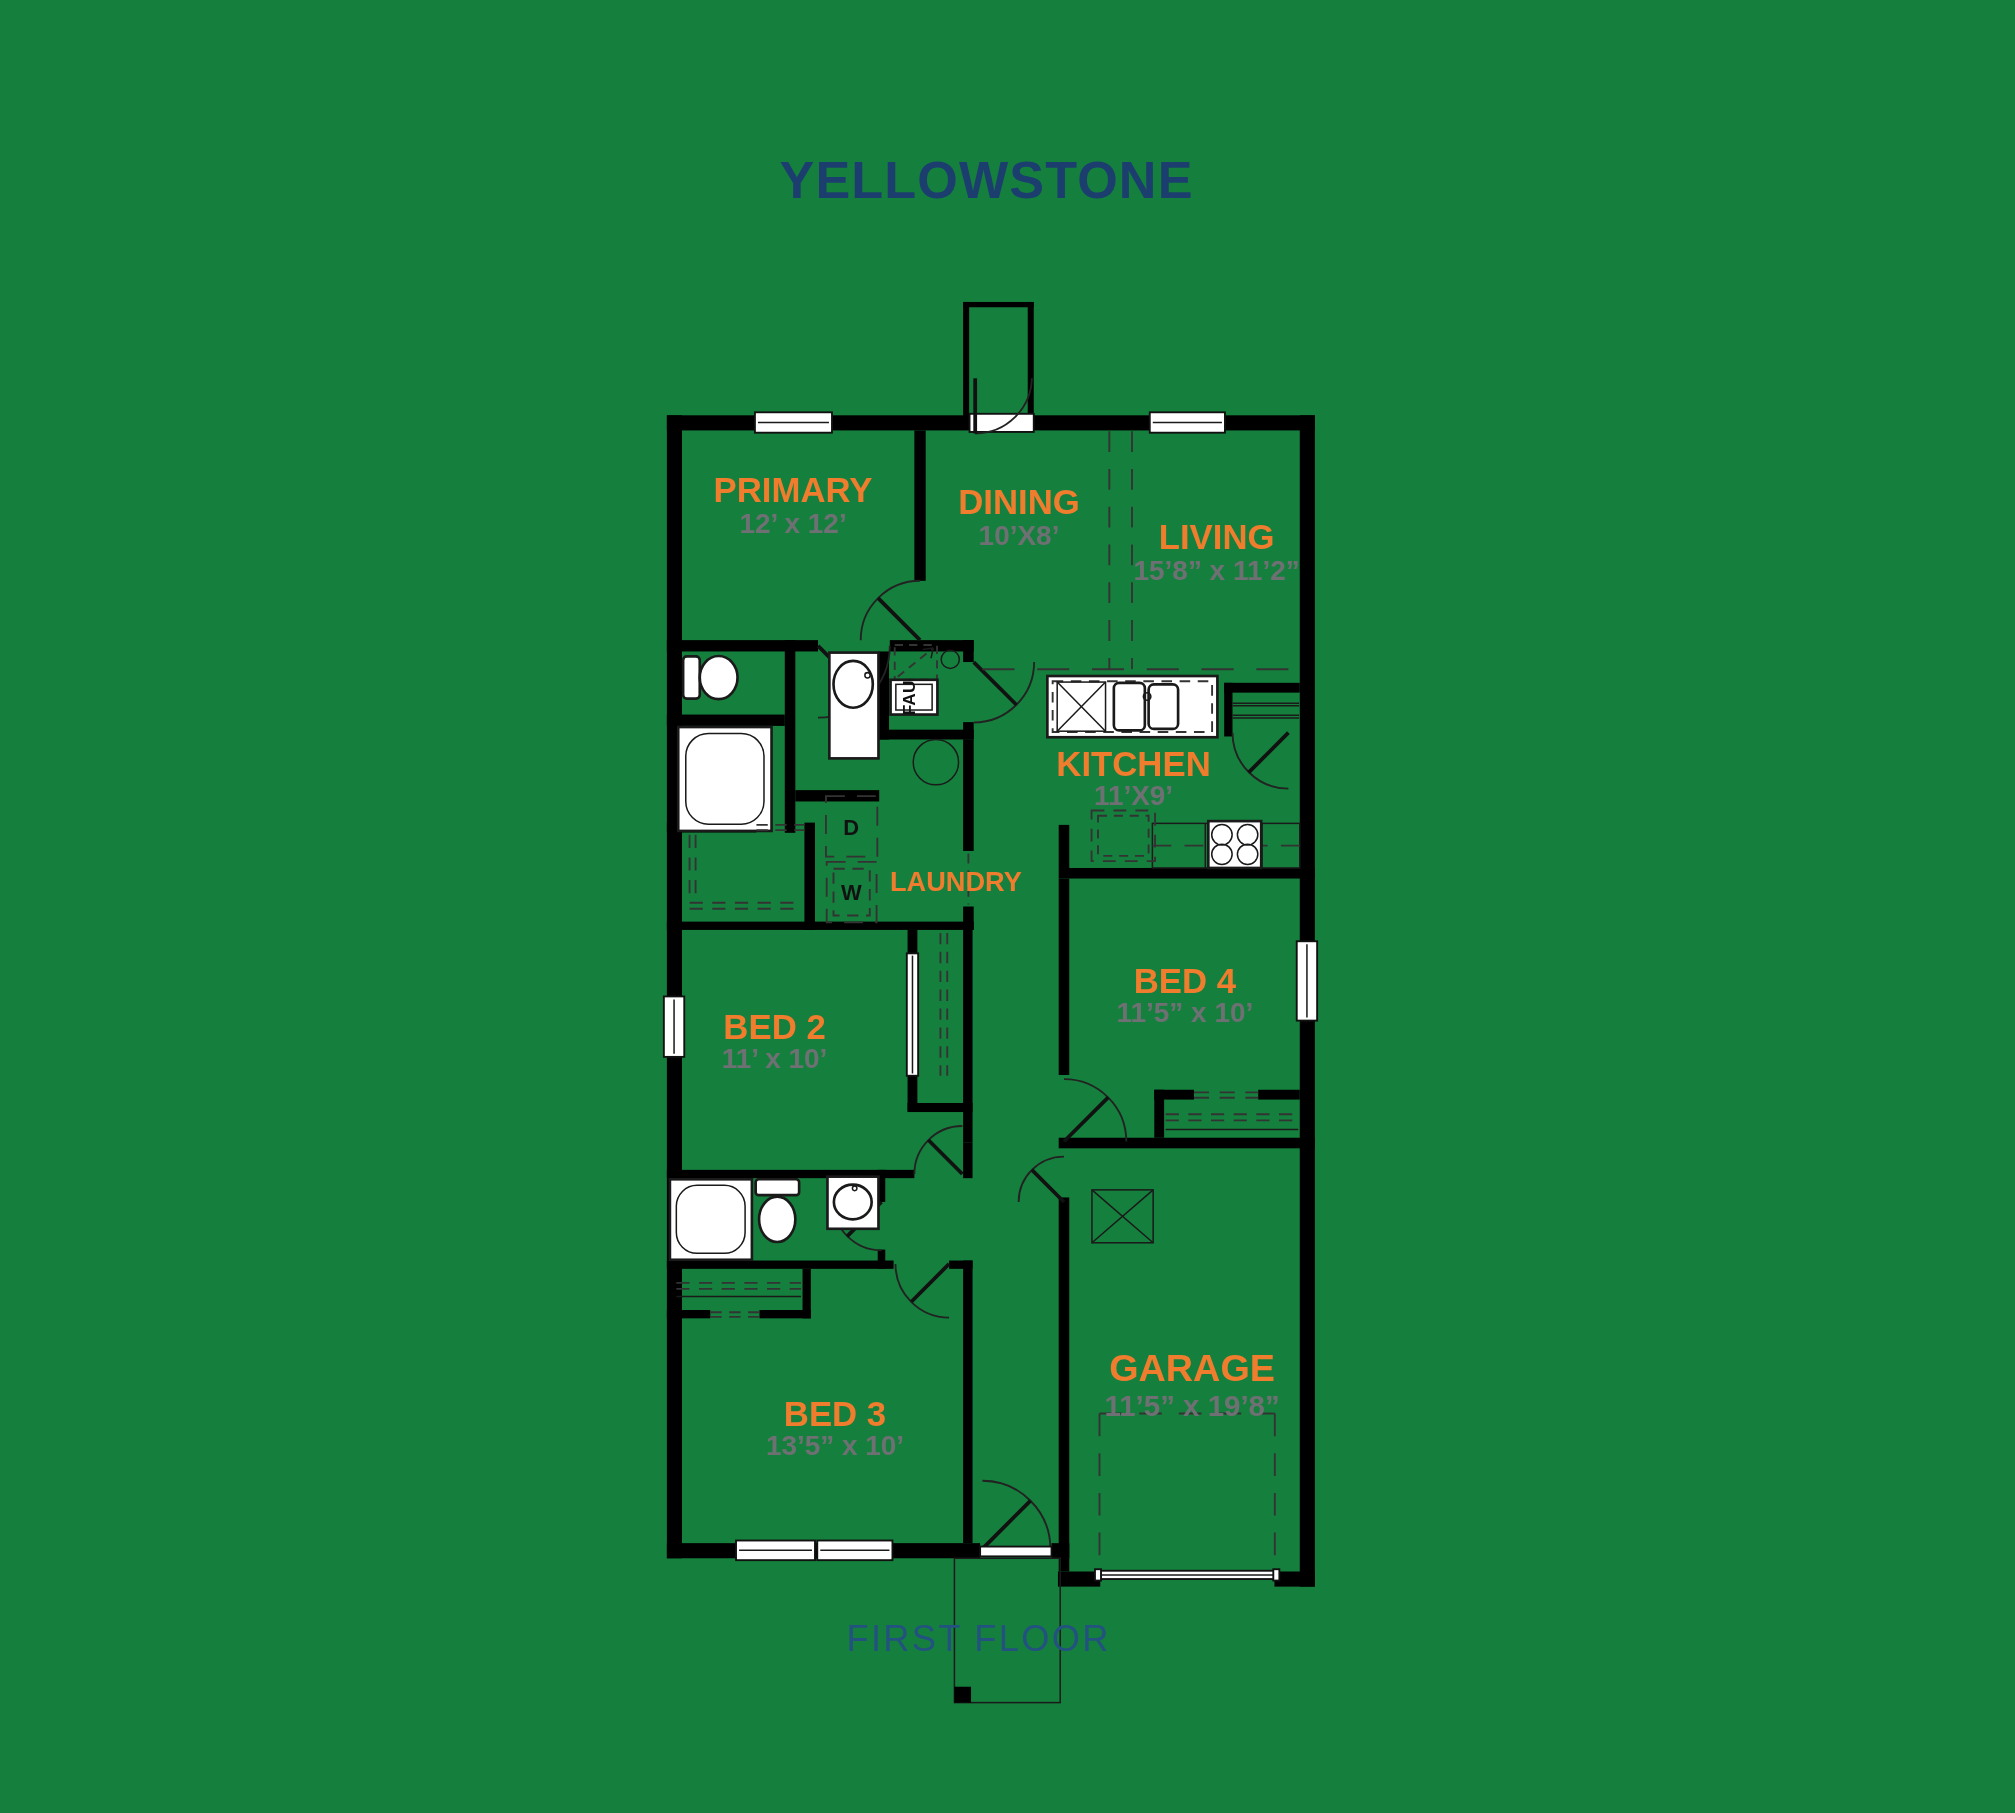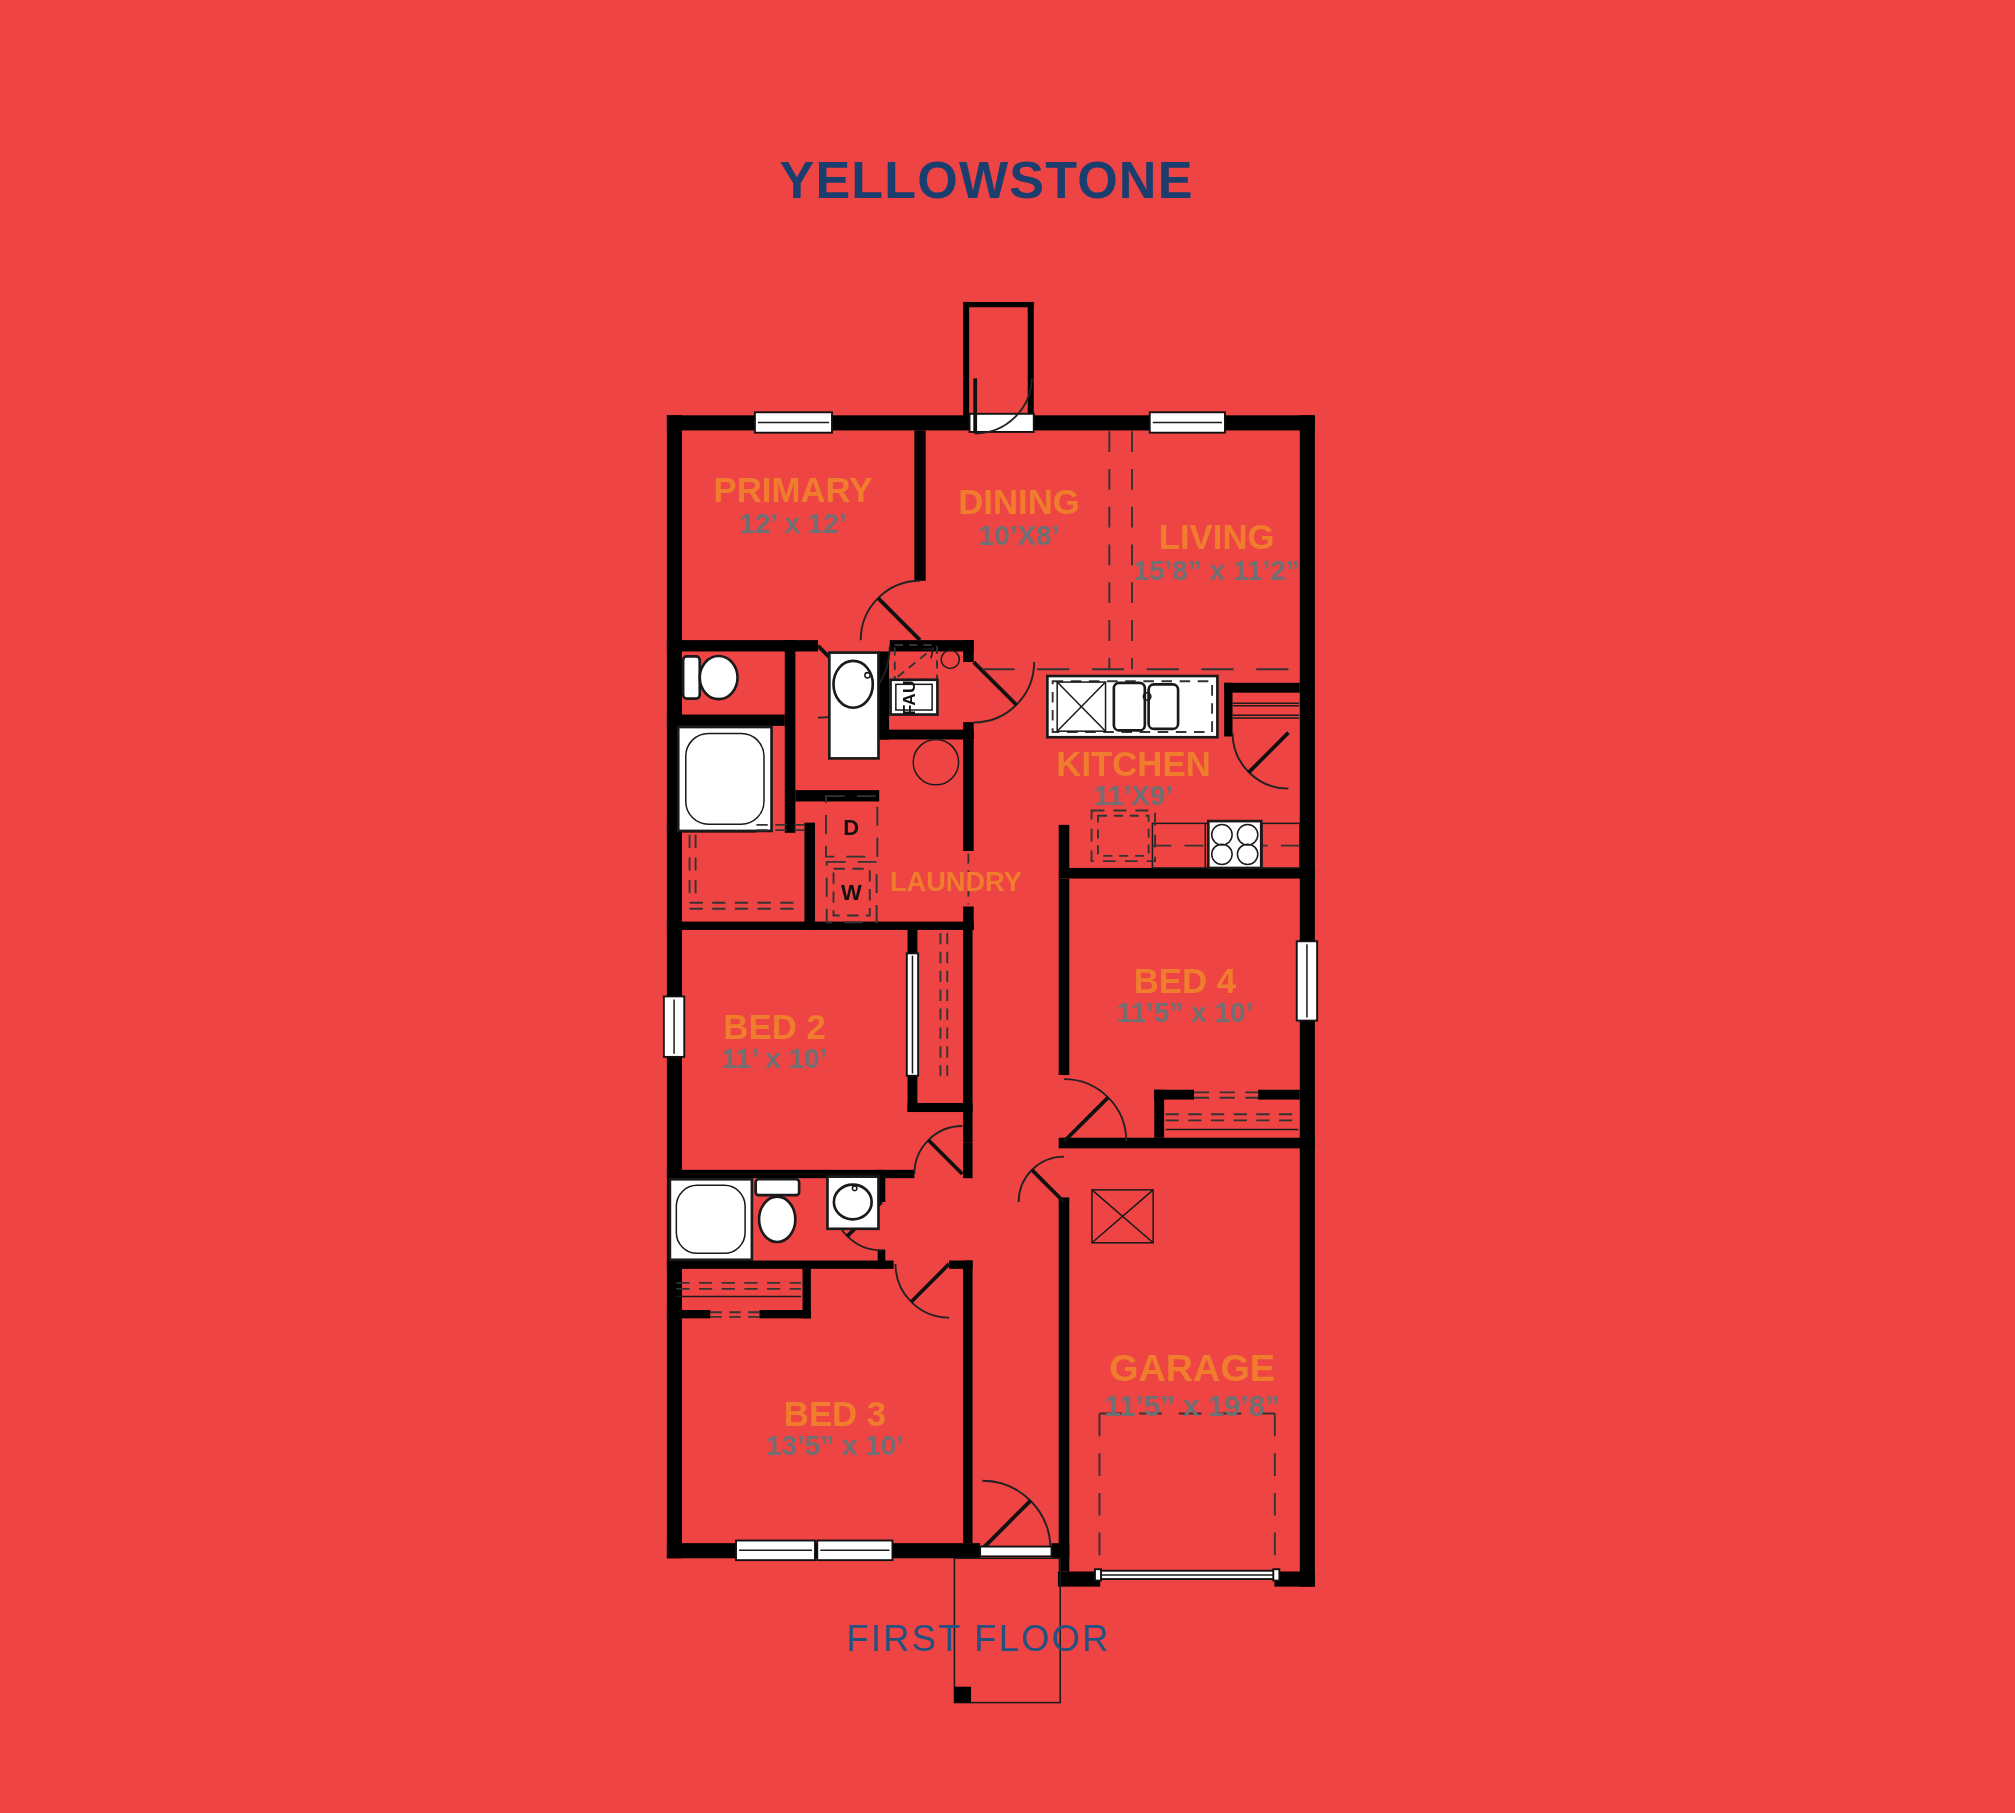--- a/index.html
+++ b/index.html
@@ -1,16 +1,16 @@
 <!DOCTYPE html>
 <html style="font-size:6.4px"><head>
 <meta charset="utf-8">
 <style>
   html,body{margin:0;padding:0;background:#ffffff;width:100%;height:100%;overflow:hidden;}
-  .stage{position:fixed;inset:0;background:#ef4444;}
+  .stage{position:fixed;inset:0;background:#15803d;}
   svg{display:block;width:100%;height:100%;}
   .room-label{font-family:"Liberation Sans",sans-serif;font-weight:bold;fill:#F07C2E;}
   .room-dims{font-family:"Liberation Sans",sans-serif;font-weight:bold;fill:#6F7073;}
   .appliance-label{font-family:"Liberation Sans",sans-serif;font-weight:bold;fill:#111;}
   .title-text{font-family:"Liberation Sans",sans-serif;font-weight:bold;fill:#1C3E6E;letter-spacing:3px;}
   .footer-text{font-family:"Liberation Sans",sans-serif;font-weight:normal;fill:#235180;letter-spacing:6px;}
   .wall{fill:#000000;stroke:none;}
   .fix{fill:#ffffff;stroke:#1a1a1a;stroke-width:7;}
   .fixthin{fill:none;stroke:#1a1a1a;stroke-width:4;}
   .arc{fill:none;stroke:#222;stroke-width:5;}

